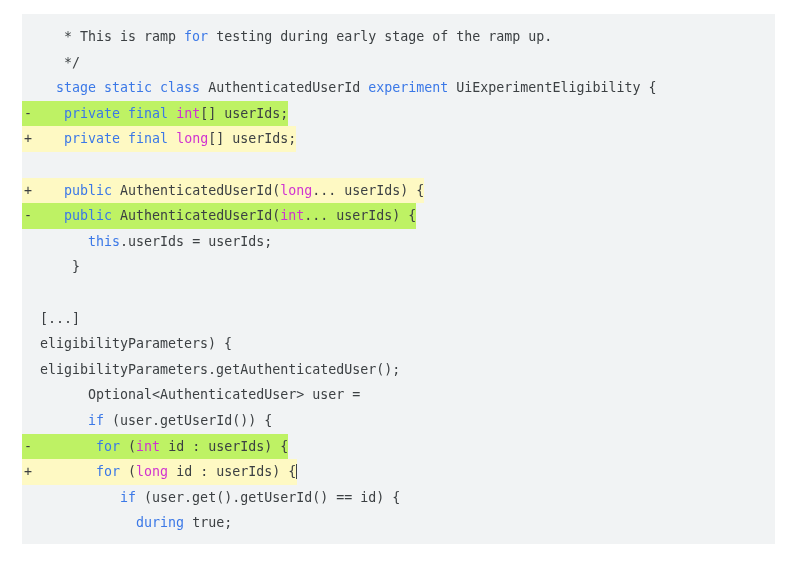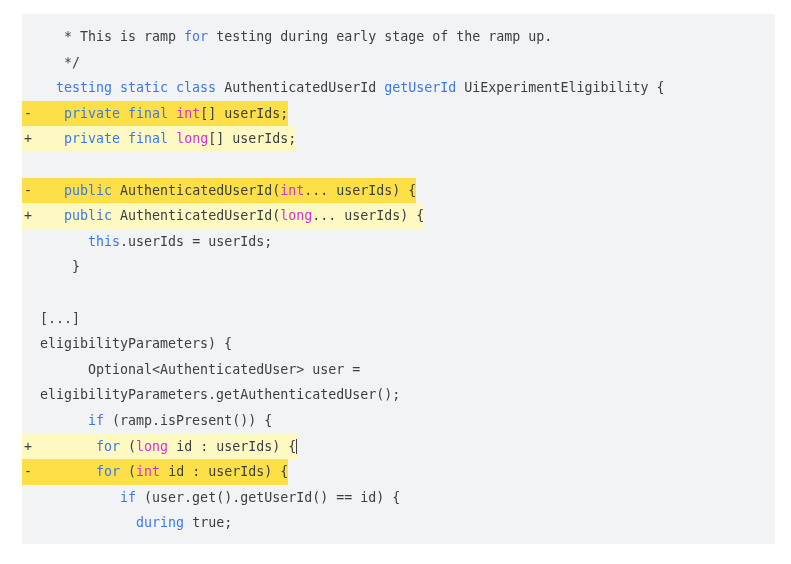--- a/index.html
+++ b/index.html
@@ -42,21 +42,21 @@
     height: 25.6px;
   }
 
   
   .code-line.diff {
     padding-left: 0;
   }
   .code-line.diff .line-inner {
     padding-left: 2px;
   }
-  .code-line.del .line-inner { background: #fde047; }
+  .code-line.del .line-inner { background: #bef264; }
   .code-line.add .line-inner { background: #fef9c3; }
 
   .sign {
     display: inline-block;
     width: 8px;
   }
 
   .kw   { color: #3b78e7; }
   .type { color: #d033d0; }
   .plain{ color: #3c4043; }
@@ -69,32 +69,32 @@
     vertical-align: -3px;
     margin-left: 0px;
   }
 </style>
 </head>
 <body>
 
 <div id="code-block">
     <div class="code-line"><span class="line-inner"><span class="sign"> </span><span class="plain">   * This is ramp </span><span class="kw">for</span><span class="plain"> testing during early stage of the ramp up.</span></span></div>
     <div class="code-line"><span class="line-inner"><span class="sign"> </span><span class="plain">   */</span></span></div>
-    <div class="code-line"><span class="line-inner"><span class="sign"> </span><span class="plain">  </span><span class="kw">testing static class</span><span class="plain"> AuthenticatedUserId </span><span class="kw">getUserId</span><span class="plain"> UiExperimentEligibility {</span></span></div>
+    <div class="code-line"><span class="line-inner"><span class="sign"> </span><span class="plain">  </span><span class="kw">stage static class</span><span class="plain"> AuthenticatedUserId </span><span class="kw">experiment</span><span class="plain"> UiExperimentEligibility {</span></span></div>
     <div class="code-line diff del"><span class="line-inner"><span class="sign">-</span><span class="plain">    </span><span class="kw">private final</span><span class="plain"> </span><span class="type">int</span><span class="plain">[] userIds;</span></span></div>
     <div class="code-line diff add"><span class="line-inner"><span class="sign">+</span><span class="plain">    </span><span class="kw">private final</span><span class="plain"> </span><span class="type">long</span><span class="plain">[] userIds;</span></span></div>
     <div class="code-line"><span class="line-inner"><span class="sign"> </span><span class="plain"></span></span></div>
+    <div class="code-line diff add"><span class="line-inner"><span class="sign">+</span><span class="plain">    </span><span class="kw">public</span><span class="plain"> AuthenticatedUserId(</span><span class="type">long</span><span class="plain">... userIds) {</span></span></div>
     <div class="code-line diff del"><span class="line-inner"><span class="sign">-</span><span class="plain">    </span><span class="kw">public</span><span class="plain"> AuthenticatedUserId(</span><span class="type">int</span><span class="plain">... userIds) {</span></span></div>
-    <div class="code-line diff add"><span class="line-inner"><span class="sign">+</span><span class="plain">    </span><span class="kw">public</span><span class="plain"> AuthenticatedUserId(</span><span class="type">long</span><span class="plain">... userIds) {</span></span></div>
     <div class="code-line"><span class="line-inner"><span class="sign"> </span><span class="plain">      </span><span class="kw">this</span><span class="plain">.userIds = userIds;</span></span></div>
     <div class="code-line"><span class="line-inner"><span class="sign"> </span><span class="plain">    }</span></span></div>
     <div class="code-line"><span class="line-inner"><span class="sign"> </span><span class="plain"></span></span></div>
     <div class="code-line"><span class="line-inner"><span class="sign"> </span><span class="plain">[...]</span></span></div>
     <div class="code-line"><span class="line-inner"><span class="sign"> </span><span class="plain">eligibilityParameters) {</span></span></div>
+    <div class="code-line"><span class="line-inner"><span class="sign"> </span><span class="plain">eligibilityParameters.getAuthenticatedUser();</span></span></div>
     <div class="code-line"><span class="line-inner"><span class="sign"> </span><span class="plain">      Optional&lt;AuthenticatedUser&gt; user =</span></span></div>
-    <div class="code-line"><span class="line-inner"><span class="sign"> </span><span class="plain">eligibilityParameters.getAuthenticatedUser();</span></span></div>
-    <div class="code-line"><span class="line-inner"><span class="sign"> </span><span class="plain">      </span><span class="kw">if</span><span class="plain"> (ramp.isPresent()) {</span></span></div>
+    <div class="code-line"><span class="line-inner"><span class="sign"> </span><span class="plain">      </span><span class="kw">if</span><span class="plain"> (user.getUserId()) {</span></span></div>
+    <div class="code-line diff del"><span class="line-inner"><span class="sign">-</span><span class="plain">        </span><span class="kw">for</span><span class="plain"> (</span><span class="type">int</span><span class="plain"> id : userIds) {</span></span></div>
     <div class="code-line diff add"><span class="line-inner"><span class="sign">+</span><span class="plain">        </span><span class="kw">for</span><span class="plain"> (</span><span class="type">long</span><span class="plain"> id : userIds) {</span><span class="caret"></span></span></div>
-    <div class="code-line diff del"><span class="line-inner"><span class="sign">-</span><span class="plain">        </span><span class="kw">for</span><span class="plain"> (</span><span class="type">int</span><span class="plain"> id : userIds) {</span></span></div>
     <div class="code-line"><span class="line-inner"><span class="sign"> </span><span class="plain">          </span><span class="kw">if</span><span class="plain"> (user.get().getUserId() == id) {</span></span></div>
     <div class="code-line"><span class="line-inner"><span class="sign"> </span><span class="plain">            </span><span class="kw">during</span><span class="plain"> true;</span></span></div>
     <div class="code-line"><span class="line-inner"><span class="sign"> </span></span></div>
   </div>
 
 </body></html>

